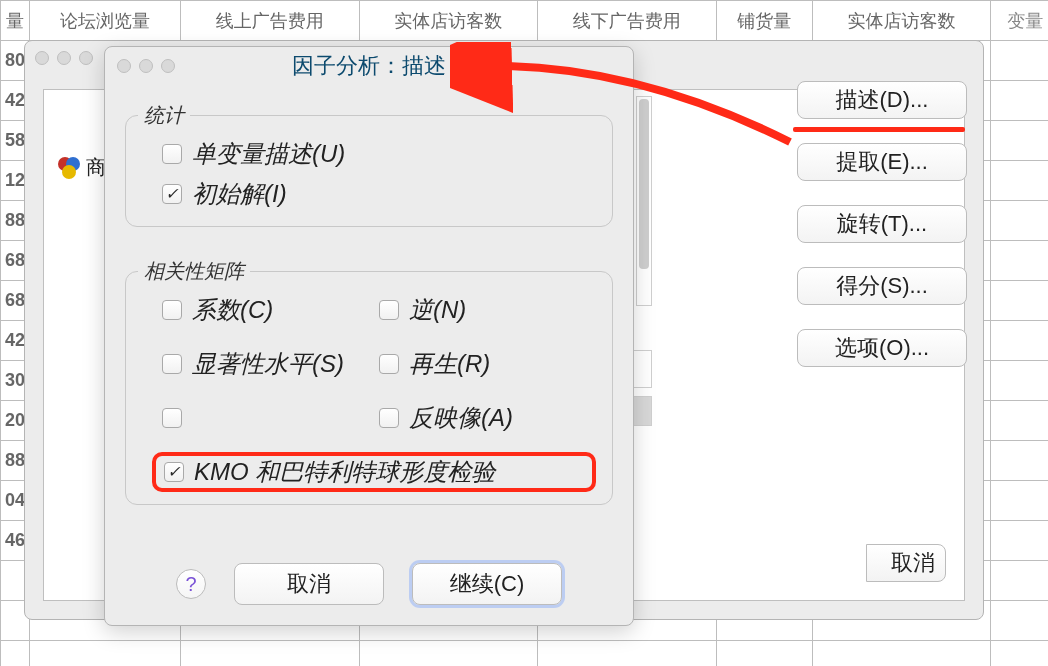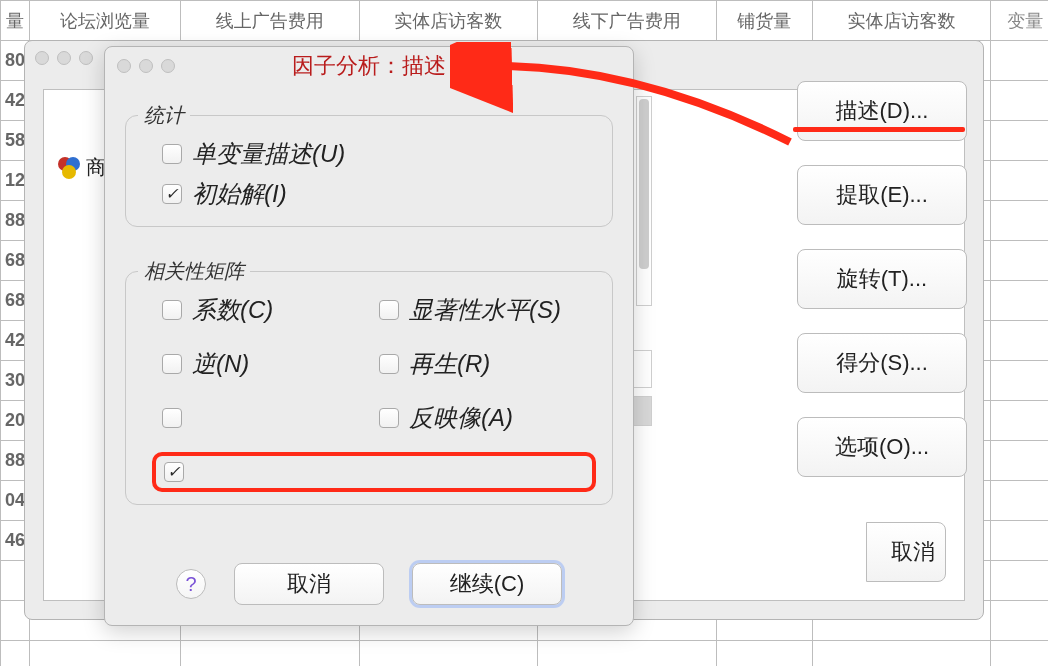--- a/index.html
+++ b/index.html
@@ -115,21 +115,21 @@
   }
 
   .parent-rightbtns {
     position: absolute;
     right: 16px; top: 40px;
     width: 170px;
     display:flex; flex-direction:column;
     gap: 24px;
   }
   .macbtn {
-    height: 60px;
+    height: 38px;
     border: 1px solid #bcbcbc;
     border-radius: 8px;
     background: linear-gradient(#fff,#f3f3f3);
     font-size: 22px;
     display:flex; align-items:center; justify-content:center;
     cursor:pointer;
   }
   .parent-bottombtns {
     position: absolute;
     right: 18px; bottom: 18px;
@@ -159,21 +159,21 @@
     height: 38px;
     display:flex; align-items:center;
     position:relative;
   }
   .front-dialog .titlebar .traf {
     display:flex; gap:8px; padding-left:12px;
   }
   .front-dialog .dlg-title {
     position:absolute; left:0; right:0;
     text-align:center;
-    color:#b91c1c; font-size:22px;
+    color:#0c4a6e; font-size:22px;
     pointer-events:none;
   }
 
   .groupbox {
     position:relative;
     margin: 22px 20px 0 20px;
     border:1px solid #c8c8c8;
     border-radius:12px;
     padding: 18px 16px 12px 36px;
     background:#ececec;
@@ -502,40 +502,41 @@
 
   <div class="groupbox" style="margin-top:44px;">
     <div class="legend">相关性矩阵</div>
     <div class="row-grid">
       <label class="row-check">
         <span class="chk"></span>
         <span>系数(C)</span>
       </label>
       <label class="row-check">
         <span class="chk"></span>
-        <span>显著性水平(S)</span>
+        <span>逆(N)</span>
       </label>
       <label class="row-check">
         <span class="chk"></span>
-        <span>逆(N)</span>
+        <span>显著性水平(S)</span>
       </label>
       <label class="row-check">
         <span class="chk"></span>
         <span>再生(R)</span>
       </label>
       <label class="row-check">
         <span class="chk"></span>
       </label>
       <label class="row-check">
         <span class="chk"></span>
         <span>反映像(A)</span>
       </label>
       <div class="spanrow">
         <label class="row-check highlight-box">
           <span class="chk checked"></span>
+          <span>KMO 和巴特利特球形度检验</span>
         </label>
       </div>
     </div>
   </div>
 
   <div class="front-bottom">
     <div class="helpbtn">
       <span>?</span>
     </div>
     <div class="macbtn">

